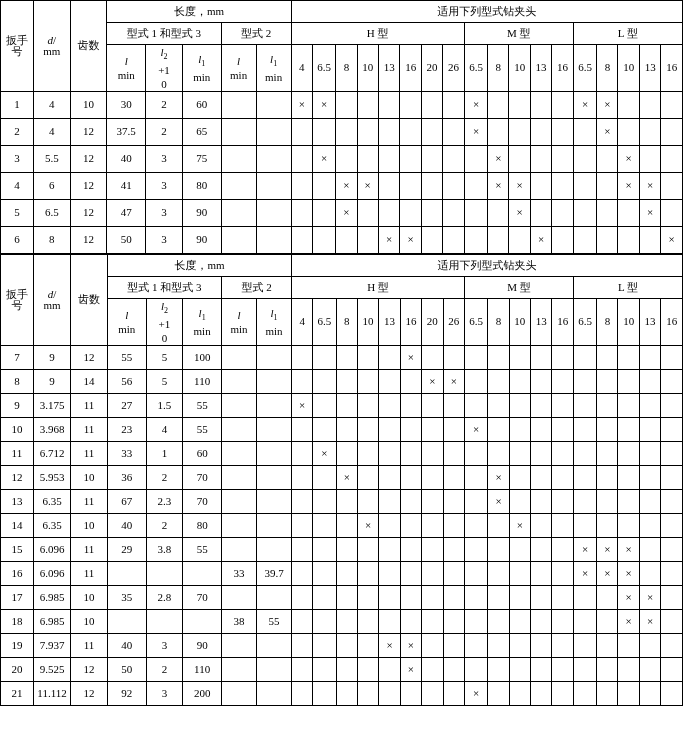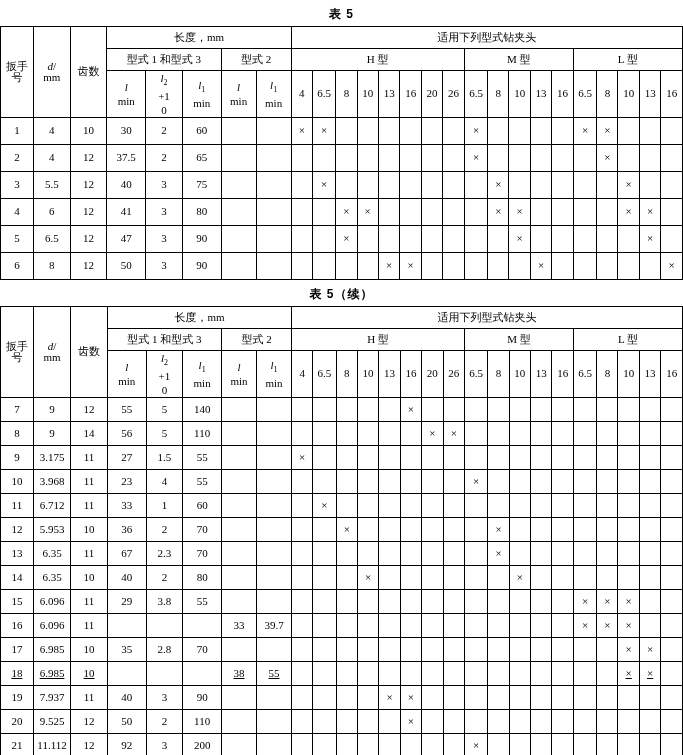--- a/index.html
+++ b/index.html
@@ -73,21 +73,20 @@
   .cell-stack {
     display: block;
     line-height: 1.3;
   }
 </style>
 </head>
 <body>
 
 <div class="page">
 
-  <div class="table-title">表 5</div>
 
   <table class="grid" id="table1">
     <colgroup>
       <col style="width:34px">
         <col style="width:38px">
         <col style="width:38px">
       <col style="width:40px">
         <col style="width:38px">
         <col style="width:40px">
       <col style="width:36px">
@@ -328,21 +327,20 @@
           <td class="mark"></td>
           <td class="mark"></td>
           <td class="mark"></td>
           <td class="mark"></td>
           <td class="mark"></td>
           <td class="mark">×</td>
         </tr>
       </tbody>
   </table>
 
-  <div class="table-title">表 5（续）</div>
 
   <table class="grid" id="table2">
     <colgroup>
       <col style="width:34px">
         <col style="width:38px">
         <col style="width:38px">
       <col style="width:40px">
         <col style="width:38px">
         <col style="width:40px">
       <col style="width:36px">
@@ -418,21 +416,21 @@
       </tr>
       <tr style="height:20px"></tr>
     </tbody>
     <tbody id="t2-body">
         <tr style="height: 24px;">
           <td class="num">7</td>
           <td class="num">9</td>
           <td class="num">12</td>
           <td class="num">55</td>
           <td class="num">5</td>
-          <td class="num">140</td>
+          <td class="num">100</td>
           <td class="num"></td>
           <td class="num"></td>
           <td class="mark"></td>
           <td class="mark"></td>
           <td class="mark"></td>
           <td class="mark"></td>
           <td class="mark"></td>
           <td class="mark">×</td>
           <td class="mark"></td>
           <td class="mark"></td>
@@ -720,21 +718,21 @@
           <td class="mark"></td>
           <td class="mark"></td>
           <td class="mark"></td>
           <td class="mark"></td>
           <td class="mark"></td>
           <td class="mark"></td>
           <td class="mark">×</td>
           <td class="mark">×</td>
           <td class="mark"></td>
         </tr>
-        <tr style="height: 24px; text-decoration: underline;">
+        <tr style="height: 24px;">
           <td class="num">18</td>
           <td class="num">6.985</td>
           <td class="num">10</td>
           <td class="num"></td>
           <td class="num"></td>
           <td class="num"></td>
           <td class="num">38</td>
           <td class="num">55</td>
           <td class="mark"></td>
           <td class="mark"></td>

